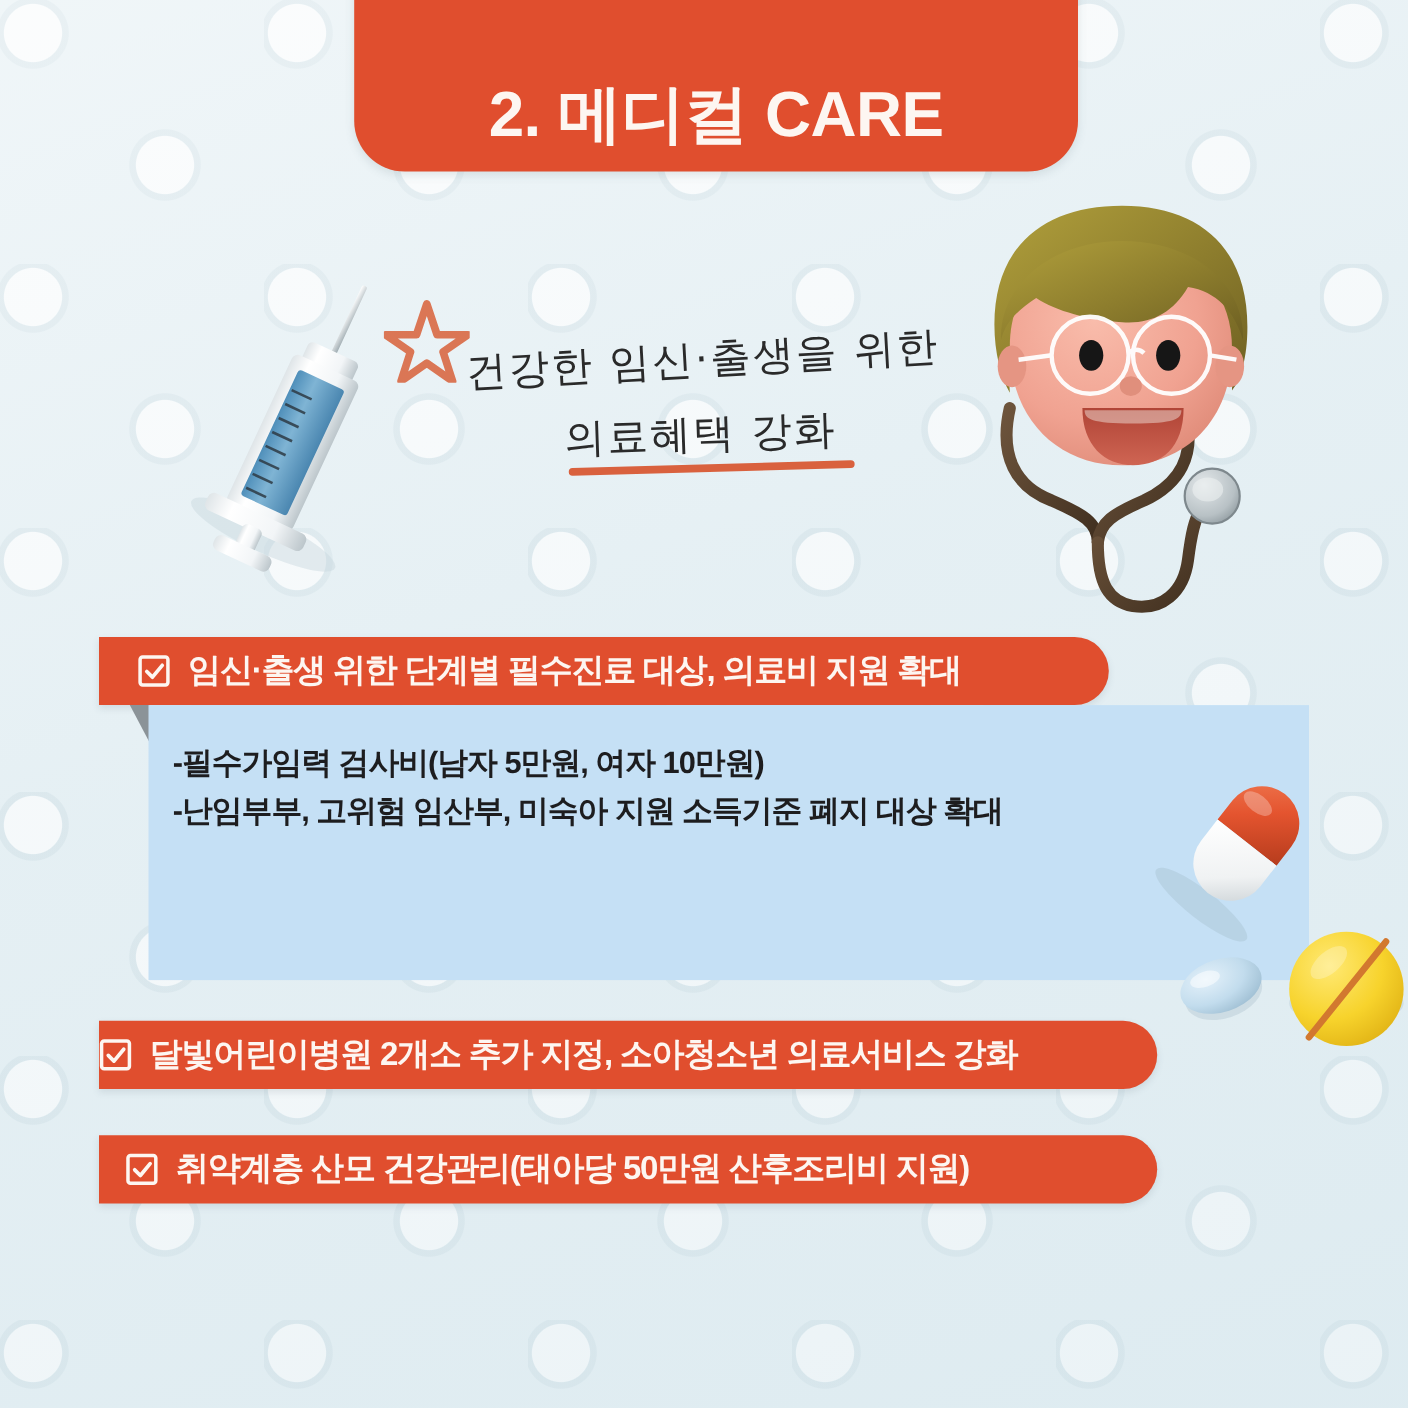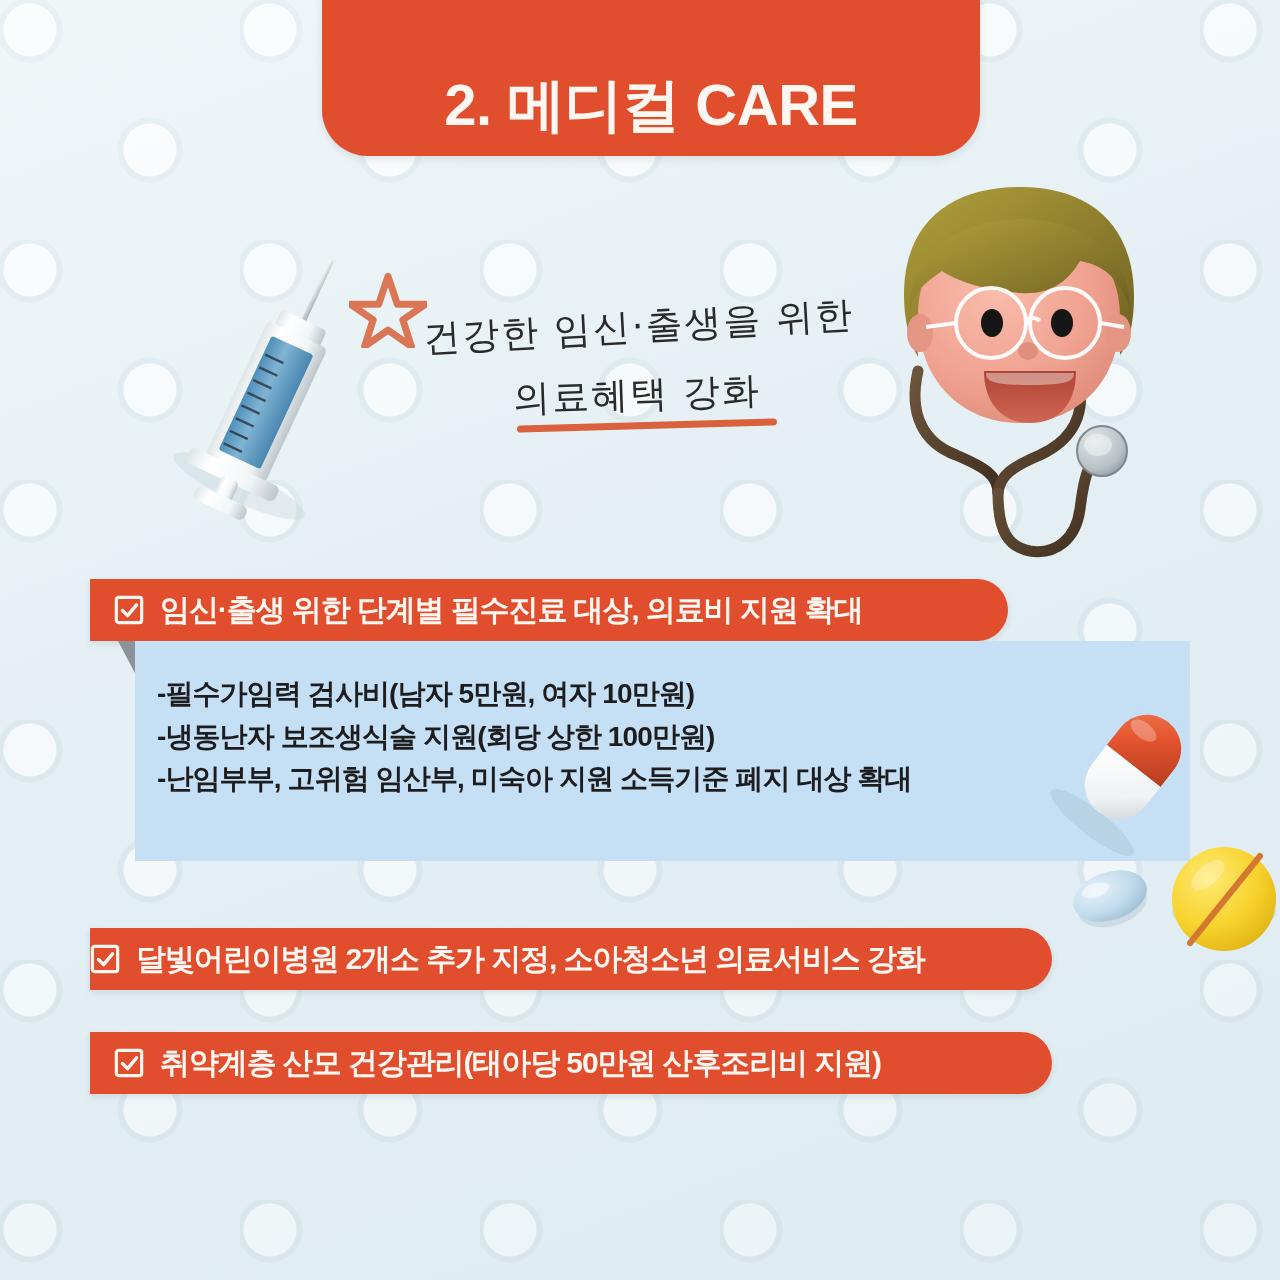--- a/index.html
+++ b/index.html
@@ -145,21 +145,21 @@
     align-items: center;
     box-sizing: border-box;
     box-shadow: 0 3px 7px rgba(95,115,125,0.16);
   }
   .banner-1 {
     left: 90px;
     top: 579px;
     width: 918px;
     height: 62px;
     border-radius: 0 31px 31px 0;
-    padding-left: 24px;
+    padding-left: 35px;
   }
   .banner-2 {
     left: 90px;
     top: 928px;
     width: 962px;
     height: 62px;
     border-radius: 0 31px 31px 0;
   }
   .banner-3 {
     left: 90px;
@@ -185,21 +185,21 @@
     white-space: nowrap;
     line-height: 1;
   }
 
   
   .detail-box {
     position: absolute;
     left: 135px;
     top: 641px;
     width: 1055px;
-    height: 220px;
+    height: 250px;
     background: #c5e0f5;
     padding: 32px 0 0 22px;
     box-sizing: border-box;
   }
   .fold {
     position: absolute;
     left: 118px;
     top: 641px;
     width: 0;
     height: 0;
@@ -346,21 +346,20 @@
     <svg class="check-icon" viewBox="0 0 32 32">
       <rect x="2.5" y="2.5" width="27" height="27" rx="2.5" fill="none" stroke="#fdf6f1" stroke-width="3.4"></rect>
       <path d="M9 16.5 L14.5 22 L24 10.5" fill="none" stroke="#fdf6f1" stroke-width="3.6" stroke-linecap="round" stroke-linejoin="round"></path>
     </svg>
     <div class="banner-label">임신·출생 위한 단계별 필수진료 대상, 의료비 지원 확대</div>
   </div>
 
   <div class="fold"></div>
   <div class="detail-box">
     <div class="detail-line">-필수가임력 검사비(남자 5만원, 여자 10만원)</div>
-    <div class="detail-line">-냉동난자 보조생식술 지원(회당 상한 100만원)</div>
     <div class="detail-line">-난임부부, 고위험 임산부, 미숙아 지원 소득기준 폐지 대상 확대</div>
   </div>
 
   <svg class="pills" viewBox="0 0 235 265">
     <defs>
       <linearGradient id="capO" x1="0" y1="0" x2="1" y2="1">
         <stop offset="0%" stop-color="#f07a52"></stop>
         <stop offset="45%" stop-color="#e4542f"></stop>
         <stop offset="100%" stop-color="#b63c1d"></stop>
       </linearGradient>

